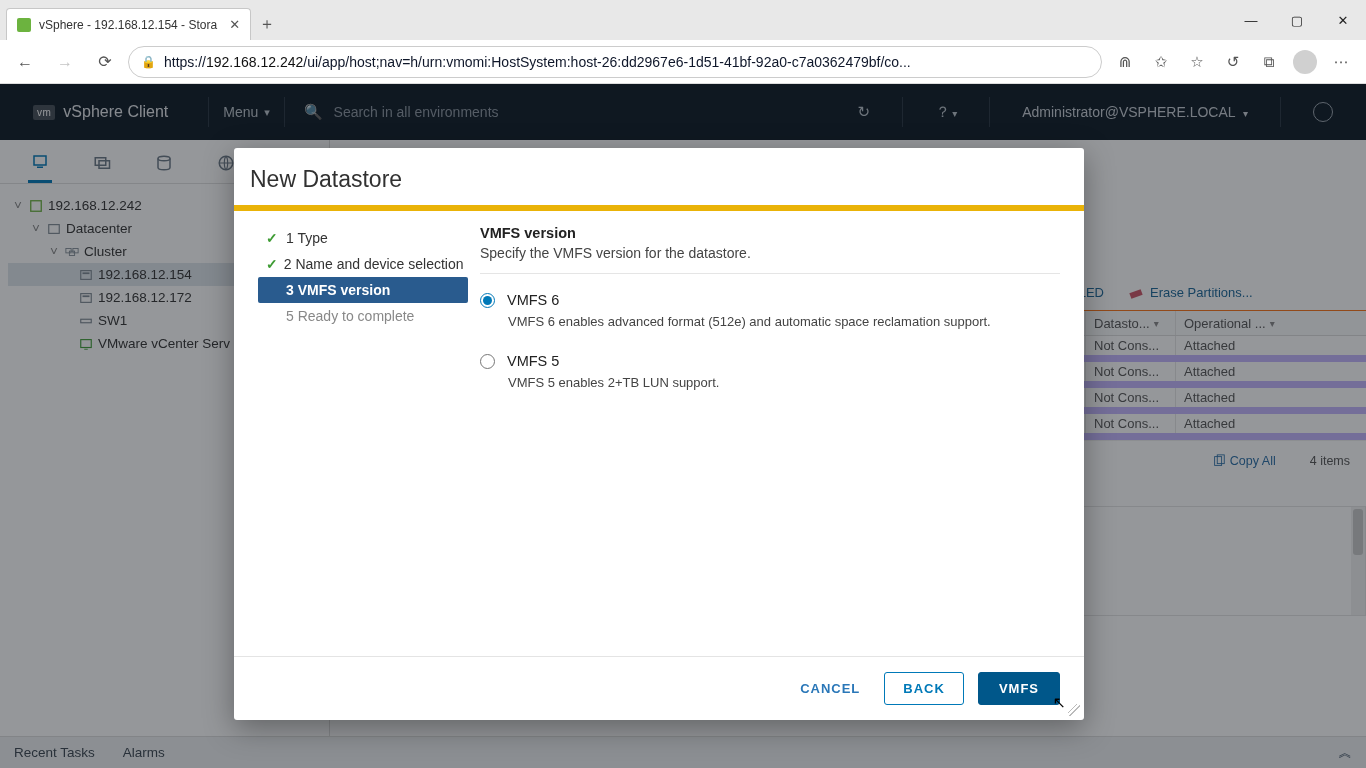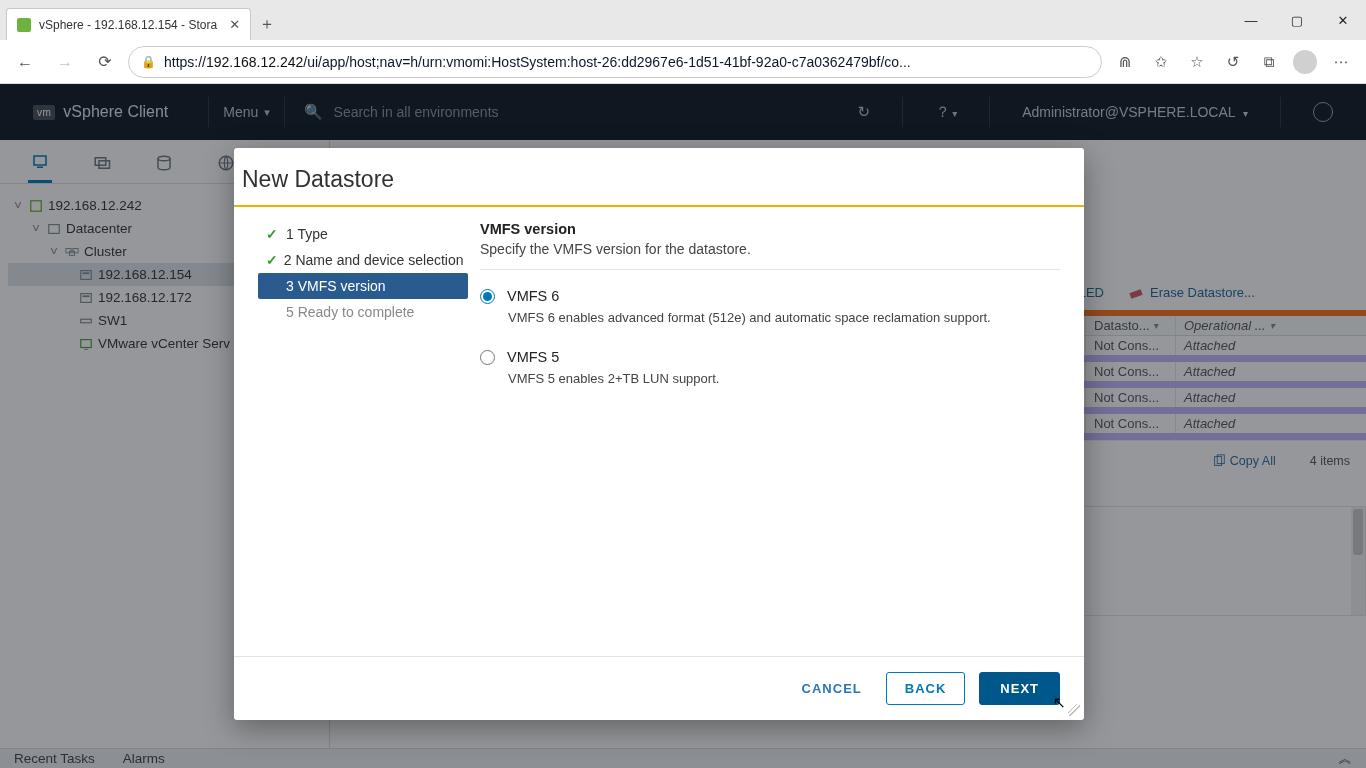--- a/index.html
+++ b/index.html
@@ -53,51 +53,51 @@
   .ticon { width:16px; height:16px; display:flex; align-items:center; justify-content:center; }
   .ticon svg { width:14px; height:14px; }
 
   .main { flex:1; background:#fff; position:relative; }
 
   
   .bg-strip { position:absolute; right:0; top:0; width:320px; }
   .bg-toolbar { height:138px; }
   .bg-actions { display:flex; gap:24px; padding:6px 12px 10px 12px; color:#1b6698; font-size:13px; align-items:center; }
   .bg-table { font-size:13px; color:#333; }
-  .bg-th-row { display:flex; border-top:6px solid #f97316; border-bottom:1px solid #ddd; height:26px; align-items:center; background:#fafbfc; }
+  .bg-th-row { display:flex; border-top:1px solid #f97316; border-bottom:1px solid #ddd; height:26px; align-items:center; background:#fafbfc; }
   .bg-cell { padding:0 8px; display:flex; align-items:center; height:100%; border-right:1px solid #e6e6e6; overflow:hidden; white-space:nowrap; }
   .c-cap { width:40px; justify-content:flex-end; color:#555; }
   .c-ds { width:90px; color:#555; }
-  .c-op { width:120px; color:#555; border-right:none;font-style:italic; }
+  .c-op { width:120px; color:#555; border-right:none; }
   .c-ds .car, .c-op .car, .c-cap .car { margin-left:4px; color:#888; font-size:10px; }
   .bg-row { display:flex; height:26px; align-items:flex-start; border-bottom:7px solid #c4b5fd; }
   .bg-row .c-cap { color:#333; }
   .bg-footer { display:flex; justify-content:flex-end; gap:34px; padding:8px 16px; border-top:1px solid #eee; font-size:12.5px; color:#555; align-items:center; height:40px; }
   .bg-footer .copy { color:#2a6ea6; display:flex; align-items:center; gap:4px; }
   .bg-lower-box { margin-top:26px; border:1px solid #e3e3e3; height:110px; position:relative; }
   .bg-scroll { position:absolute; right:0; top:0; bottom:0; width:14px; background:#f1f1f1; }
   .bg-scroll-thumb { position:absolute; right:2px; top:2px; width:10px; height:46px; background:#c8c8c8; border-radius:3px; }
   .bg-paren { padding:12px 16px; color:#555; font-size:14px; }
 
   
-  .bottom-bar { position:absolute; left:0; right:0; bottom:0; height:20px; background:#eef0f2; border-top:1px solid #ddd; display:flex; align-items:center; padding:0 14px; font-size:13.5px; color:#3b4650; gap:28px; }
+  .bottom-bar { position:absolute; left:0; right:0; bottom:0; height:32px; background:#eef0f2; border-top:1px solid #ddd; display:flex; align-items:center; padding:0 14px; font-size:13.5px; color:#3b4650; gap:28px; }
   .bottom-bar .chev { margin-left:auto; color:#5b6b7a; }
 
   
   .dim-overlay { position:absolute; left:0; top:84px; right:0; bottom:0; background:rgba(20,25,30,0.45); }
 
   
   .dialog { position:absolute; left:234px; top:148px; width:850px; height:572px; background:#fff; border-radius:3px; box-shadow:0 8px 30px rgba(0,0,0,.35); display:flex; flex-direction:column; }
-  .dlg-title { font-size:23px; color:#313131; padding:18px 24px 12px 8px; border-bottom:2px solid #eab308; font-weight:400; }
+  .dlg-title { font-size:23px; color:#313131; padding:18px 24px 12px 16px; border-bottom:6px solid #eab308; font-weight:400; }
   .dlg-body { flex:1; display:flex; padding:14px 24px 0 24px; gap:12px; }
   .wiz-steps { width:210px; font-size:14px; color:#565656; }
   .wiz-step { padding:5px 8px 5px 8px; display:flex; align-items:center; gap:6px; border-radius:2px; white-space:nowrap; }
   .wiz-step.done { color:#333; }
   .wiz-step .chk { color:#3f9c35; font-weight:bold; width:14px; }
-  .wiz-step.active { background:#295b8e; color:#fff; font-weight:400; }
+  .wiz-step.active { background:#295b8e; color:#fff; font-weight:700; }
   .wiz-step.active .num { color:#fff; }
   .wiz-step.muted { color:#888; }
   .wiz-step .num { width:14px; display:inline-block; }
   .wiz-content { flex:1; }
   .wc-head { font-size:14.5px; font-weight:600; color:#222; margin-bottom:4px; }
   .wc-sub { font-size:14px; color:#444; padding-bottom:12px; border-bottom:1px solid #e5e5e5; margin-bottom:18px; }
   .opt-row { display:flex; align-items:center; gap:12px; font-size:14.5px; color:#222; margin-bottom:6px; }
   .opt-desc { font-size:13px; color:#444; margin-left:28px; margin-bottom:24px; }
   input[type=radio] { width:15px; height:15px; accent-color:#0079b8; }
   .dlg-footer { height:64px; border-top:1px solid #e4e4e4; display:flex; align-items:center; justify-content:flex-end; gap:14px; padding:0 24px; position:relative; }
@@ -277,21 +277,21 @@
   <div class="main">
 
     <div class="bg-strip">
       <div class="bg-toolbar"></div>
       <div class="bg-actions">
         <span>Off LED</span>
         <span style="display:flex;align-items:center;gap:6px">
           <svg width="16" height="16" viewBox="0 0 16 16">
               <rect x="2" y="7" width="12" height="6" fill="#c56" transform="rotate(-20 8 10)"></rect>
             </svg>
-          <span>Erase Datastore...</span>
+          <span>Erase Partitions...</span>
         </span>
       </div>
       <div class="bg-table">
         <div class="bg-th-row">
           <div class="bg-cell c-cap">
               <span class="car">▾</span>
             </div>
           <div class="bg-cell c-ds">
               <span>Datasto...</span>
               <span class="car">▾</span>
@@ -386,18 +386,18 @@
         <input type="radio" name="vmfs" style="">
         <span>VMFS 5</span>
       </label>
       <div class="opt-desc">VMFS 5 enables 2+TB LUN support.</div>
     </div>
   </div>
   <div class="dlg-footer">
     <span class="btn-text">CANCEL</span>
     <span class="btn-outline">BACK</span>
     <span class="btn-primary">
-      <span>NEXT</span>
+      <span>VMFS</span>
     </span>
     <span class="cursor">↖</span>
     <span class="resize-grip"></span>
   </div>
 </div>
 
 </body></html>

